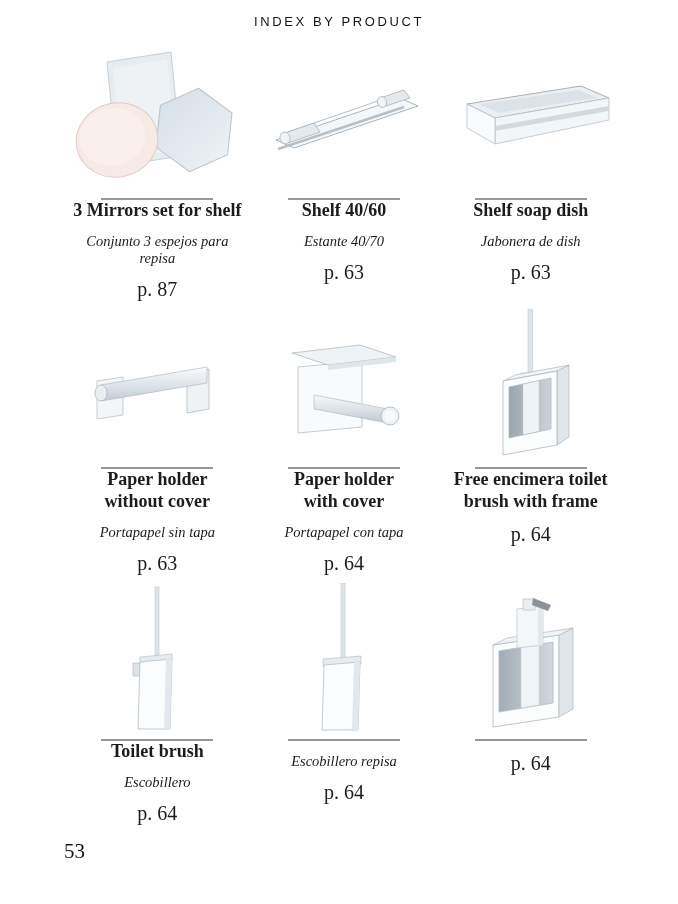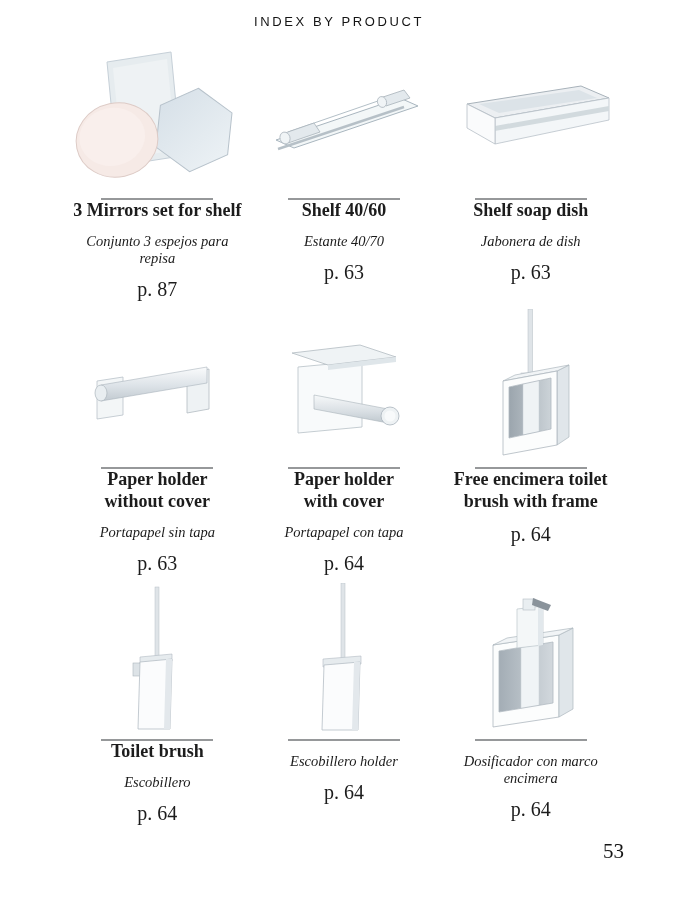--- a/index.html
+++ b/index.html
@@ -18,21 +18,21 @@
   }
   .cell{display:flex;flex-direction:column;align-items:center;text-align:center;}
   .imgbox{width:100%;display:flex;align-items:flex-end;justify-content:center;}
   .row1 .imgbox{height:136px;padding-bottom:14px;}
   .row2 .imgbox{height:150px;padding-bottom:8px;}
   .row3 .imgbox{height:150px;padding-bottom:6px;}
   .divider{width:112px;border-top:2px solid #96989a;}
   .p-name{font-weight:bold;font-size:18px;line-height:1.18;white-space:pre-line;}
   .p-es{font-style:italic;font-size:14.5px;line-height:1.18;white-space:pre-line;margin-top:12px;}
   .p-page{margin-top:11px;font-size:20px;}
-  .footer{margin:14px 0 0 64px;width:560px;text-align:right;font-size:21px;color:#151515;}
+  .footer{margin:14px 0 0 64px;width:560px;text-align:left;font-size:21px;color:#151515;}
   svg{display:block;}
 </style>
 </head>
 <body>
 
 <div class="header">INDEX BY PRODUCT</div>
 
 <div class="grid">
 
   <div class="cell row1">
@@ -187,21 +187,21 @@
   <div class="cell row3">
     <div class="imgbox">
       <svg width="180" height="150" viewBox="0 0 180 150">
         <rect x="87" y="0" width="4" height="76" fill="#dfe4e8" stroke="#b7c0c7" stroke-width="0.5"></rect>
         <polygon points="69,76 107,73 107,81 69,84" fill="#e6ebee" stroke="#b2bbc2" stroke-width="0.6"></polygon>
         <polygon points="70,82 106,79 104,147 68,147" fill="#fbfcfd" stroke="#b5bec5" stroke-width="0.8"></polygon>
         <polygon points="100,79 106,79 104,147 98,147" fill="#e3e8ec"></polygon>
       </svg>
     </div>
     <div class="divider"></div>
-    <div class="p-es">Escobillero holder</div>
+    <div class="p-es">Escobillero repisa</div>
     <div class="p-page">p. 64</div>
   </div>
 
   <div class="cell row3">
     <div class="imgbox">
       <svg width="180" height="150" viewBox="0 0 180 150">
         <defs>
           <linearGradient id="ing2" x1="0" y1="0" x2="1" y2="0">
             <stop offset="0" stop-color="#a3adb5"></stop>
               <stop offset="1" stop-color="#d2d8dd"></stop>
@@ -212,20 +212,18 @@
         <path d="M52,62 L118,52 L118,134 L52,144 Z M58,68 L112,59 L112,120 L58,129 Z" fill="#fcfdfd" fill-rule="evenodd" stroke="#aeb8bf" stroke-width="0.8" fill-opacity="0.92"></path>
         <polygon points="118,52 132,45 132,126 118,134" fill="#e0e6ea" stroke="#aeb8bf" stroke-width="0.7"></polygon>
         <polygon points="52,62 118,52 132,45 66,55" fill="#f1f4f6" stroke="#aeb8bf" stroke-width="0.7"></polygon>
         <polygon points="76,26 102,23 102,62 76,65" fill="#f4f7f8" stroke="#bcc5cb" stroke-width="0.7"></polygon>
         <polygon points="97,24 102,23 102,62 97,63" fill="#e2e8ec"></polygon>
         <rect x="82" y="16" width="12" height="11" fill="#e9eef1" stroke="#b4bdc4" stroke-width="0.6"></rect>
         <polygon points="92,15 110,22 107,28 91,22" fill="#8a939b"></polygon>
       </svg>
     </div>
     <div class="divider"></div>
-    <div class="p-es">Dosificador con marco
-encimera</div>
     <div class="p-page">p. 64</div>
   </div>
 
 </div>
 
 <div class="footer">53</div>
 
 </body></html>

